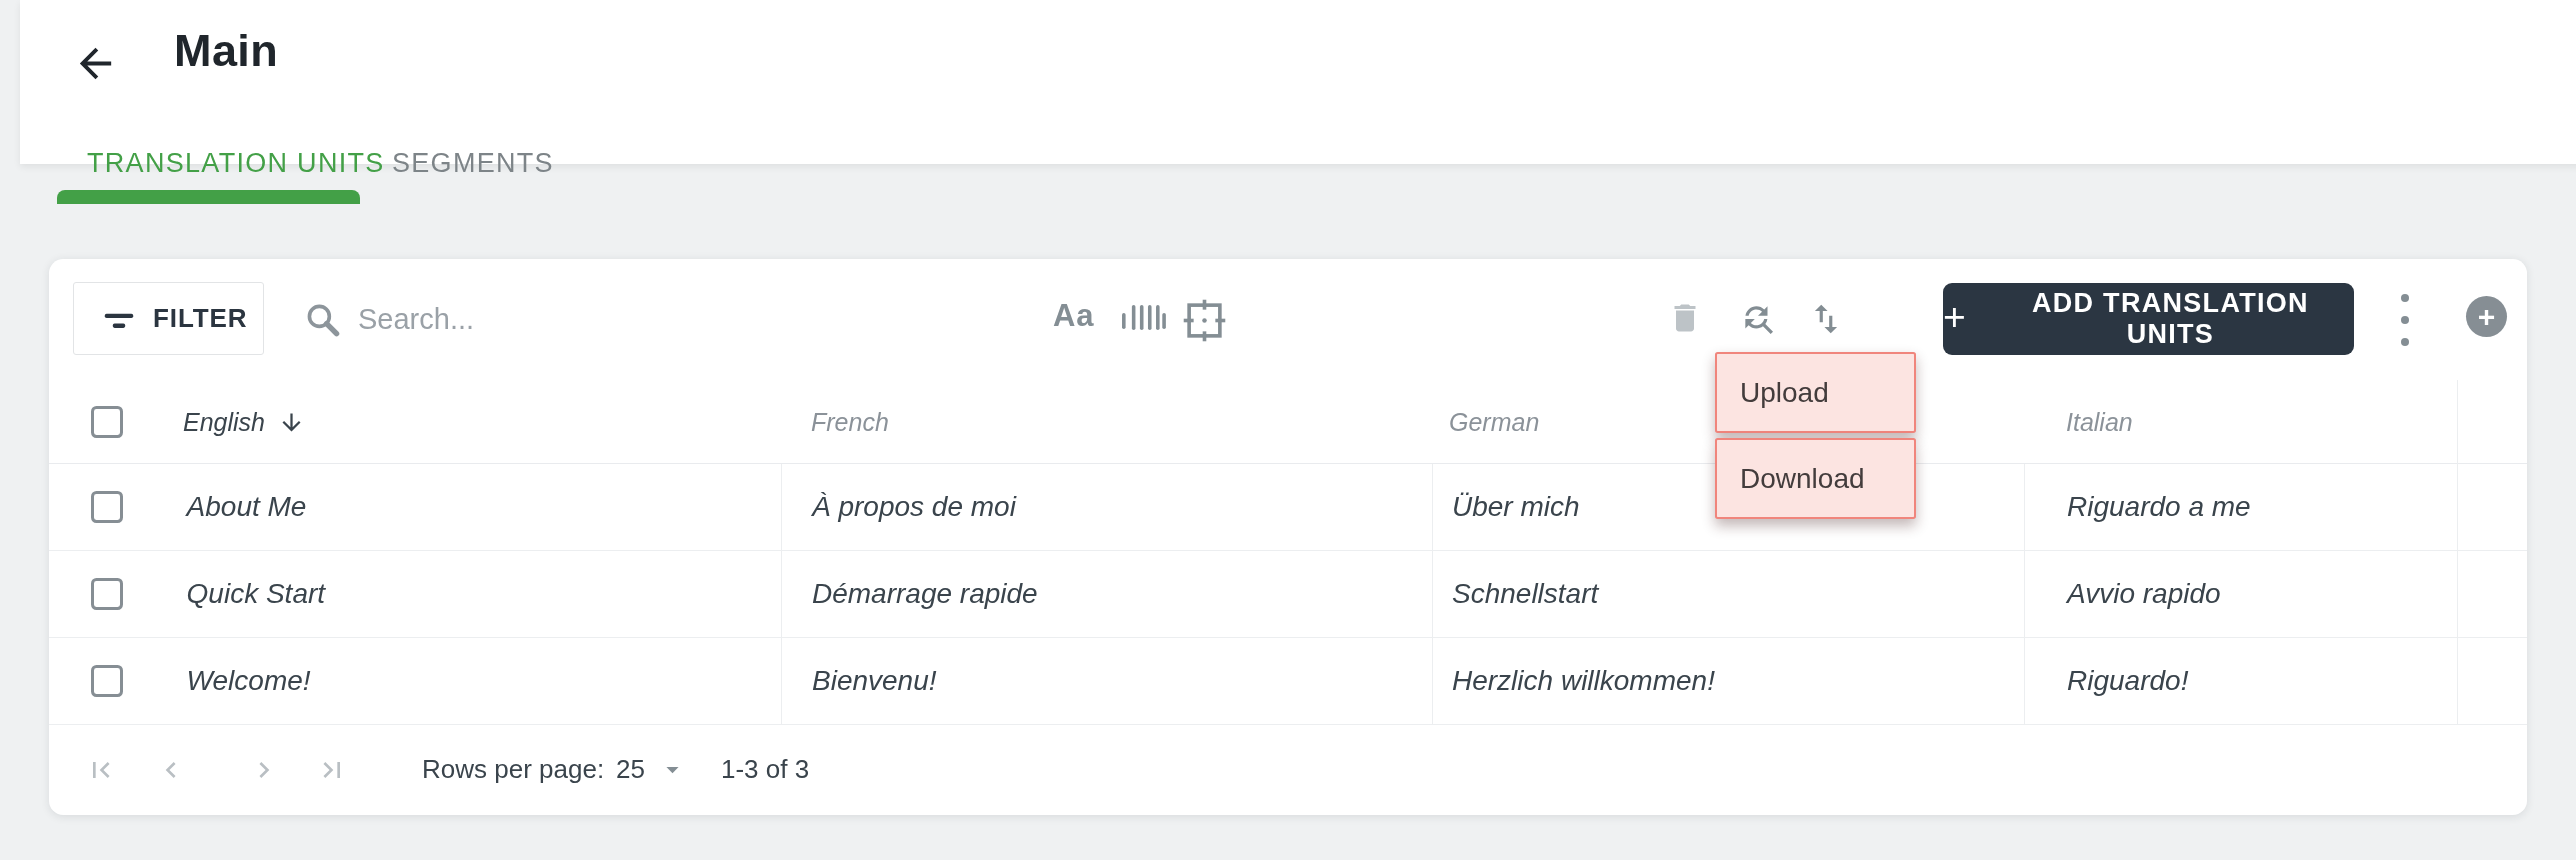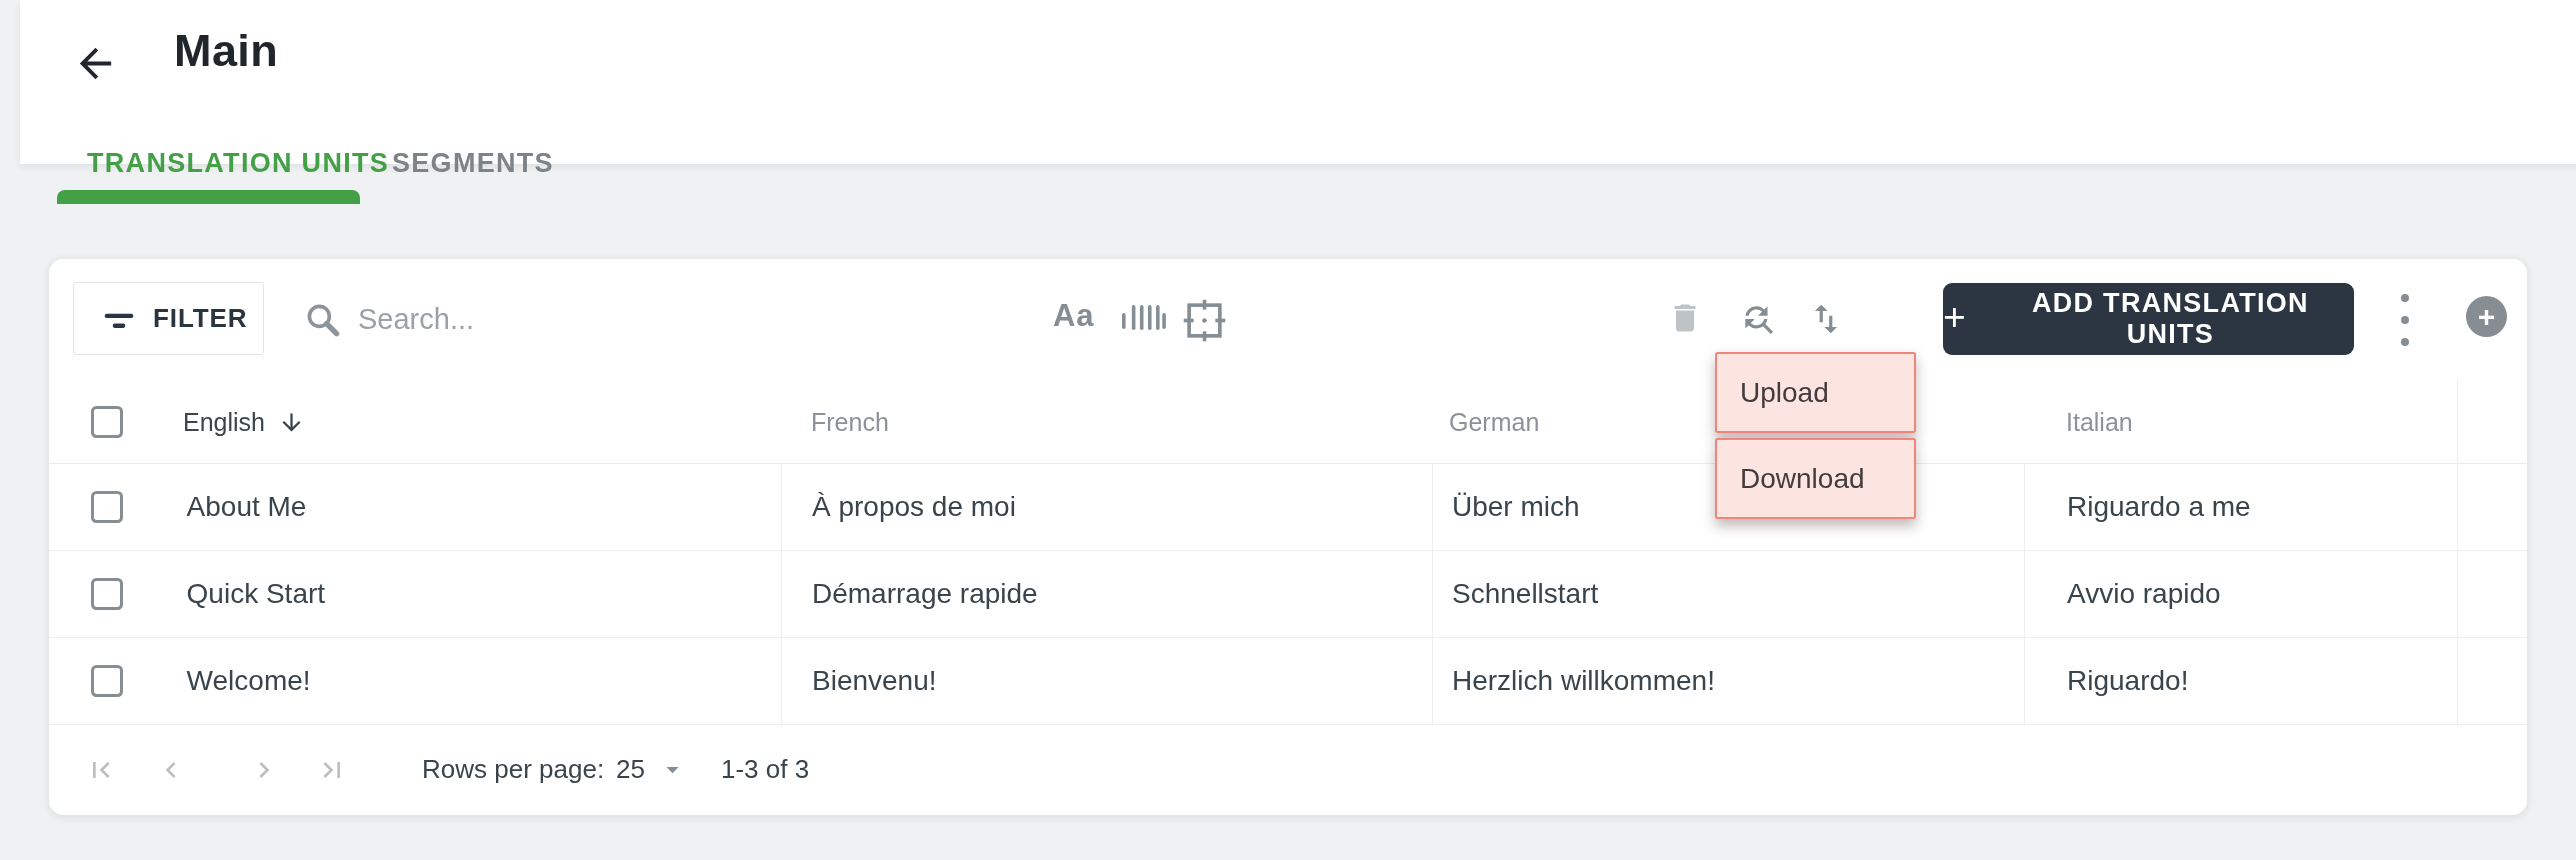--- a/index.html
+++ b/index.html
@@ -22,21 +22,21 @@
   .back-btn {
     position:absolute; left:52px; top:38px; width:50px; height:50px;
     background:none; border:none; cursor:pointer; color:#20262c;
   }
   .page-title {
     position:absolute; left:154px; top:25px;
     font-size:45px; font-weight:700; color:#20262c; letter-spacing:0.4px;
   }
   .tab {
     position:absolute; top:136px; height:54px; display:flex; align-items:center;
-    font-size:27px; font-weight:700; letter-spacing:1.3px; cursor:pointer;
+    font-size:27px; font-weight:400; letter-spacing:1.3px; cursor:pointer;
     background:none; border:none;
   }
   .tab.active { color:#43a047; }
   .tab.inactive { color:#7d8488; }
   .tab-indicator {
     position:absolute; left:37px; top:190px; width:303px; height:14.3px;
     background:#43a047; border-radius:8px 8px 0 0;
   }
   
   .card {
@@ -77,20 +77,21 @@
   .fab {
     position:absolute; left:2417px; top:37px; width:41px; height:41px; border-radius:50%;
     background:#868e94; color:#fff; border:none; cursor:pointer;
     font-size:30px; line-height:38px; text-align:center; font-weight:600;
   }
   
   .grid-row {
     display:grid;
     grid-template-columns:134px 598px 627px 616px 433px 69px;
     align-items:center;
+    font-style:italic;
   }
   .thead { height:84px; border-bottom:1.8px solid #e9ebee; }
   .th { font-size:25px; color:#8b9299; font-weight:400; }
   .th.sorted { color:#3a444c; font-weight:500; display:flex; align-items:center; gap:12.5px; cursor:pointer; }
   .th.plain { cursor:pointer; padding-left:30px; }
   .th.g { padding-left:41px; } .th.i { padding-left:42px; }
   .cb-cell { padding-left:42px; }
   .checkbox {
     width:32px; height:32px; border:3.6px solid #868e94; border-radius:5.4px;
     background:#fff; cursor:pointer; display:block;

